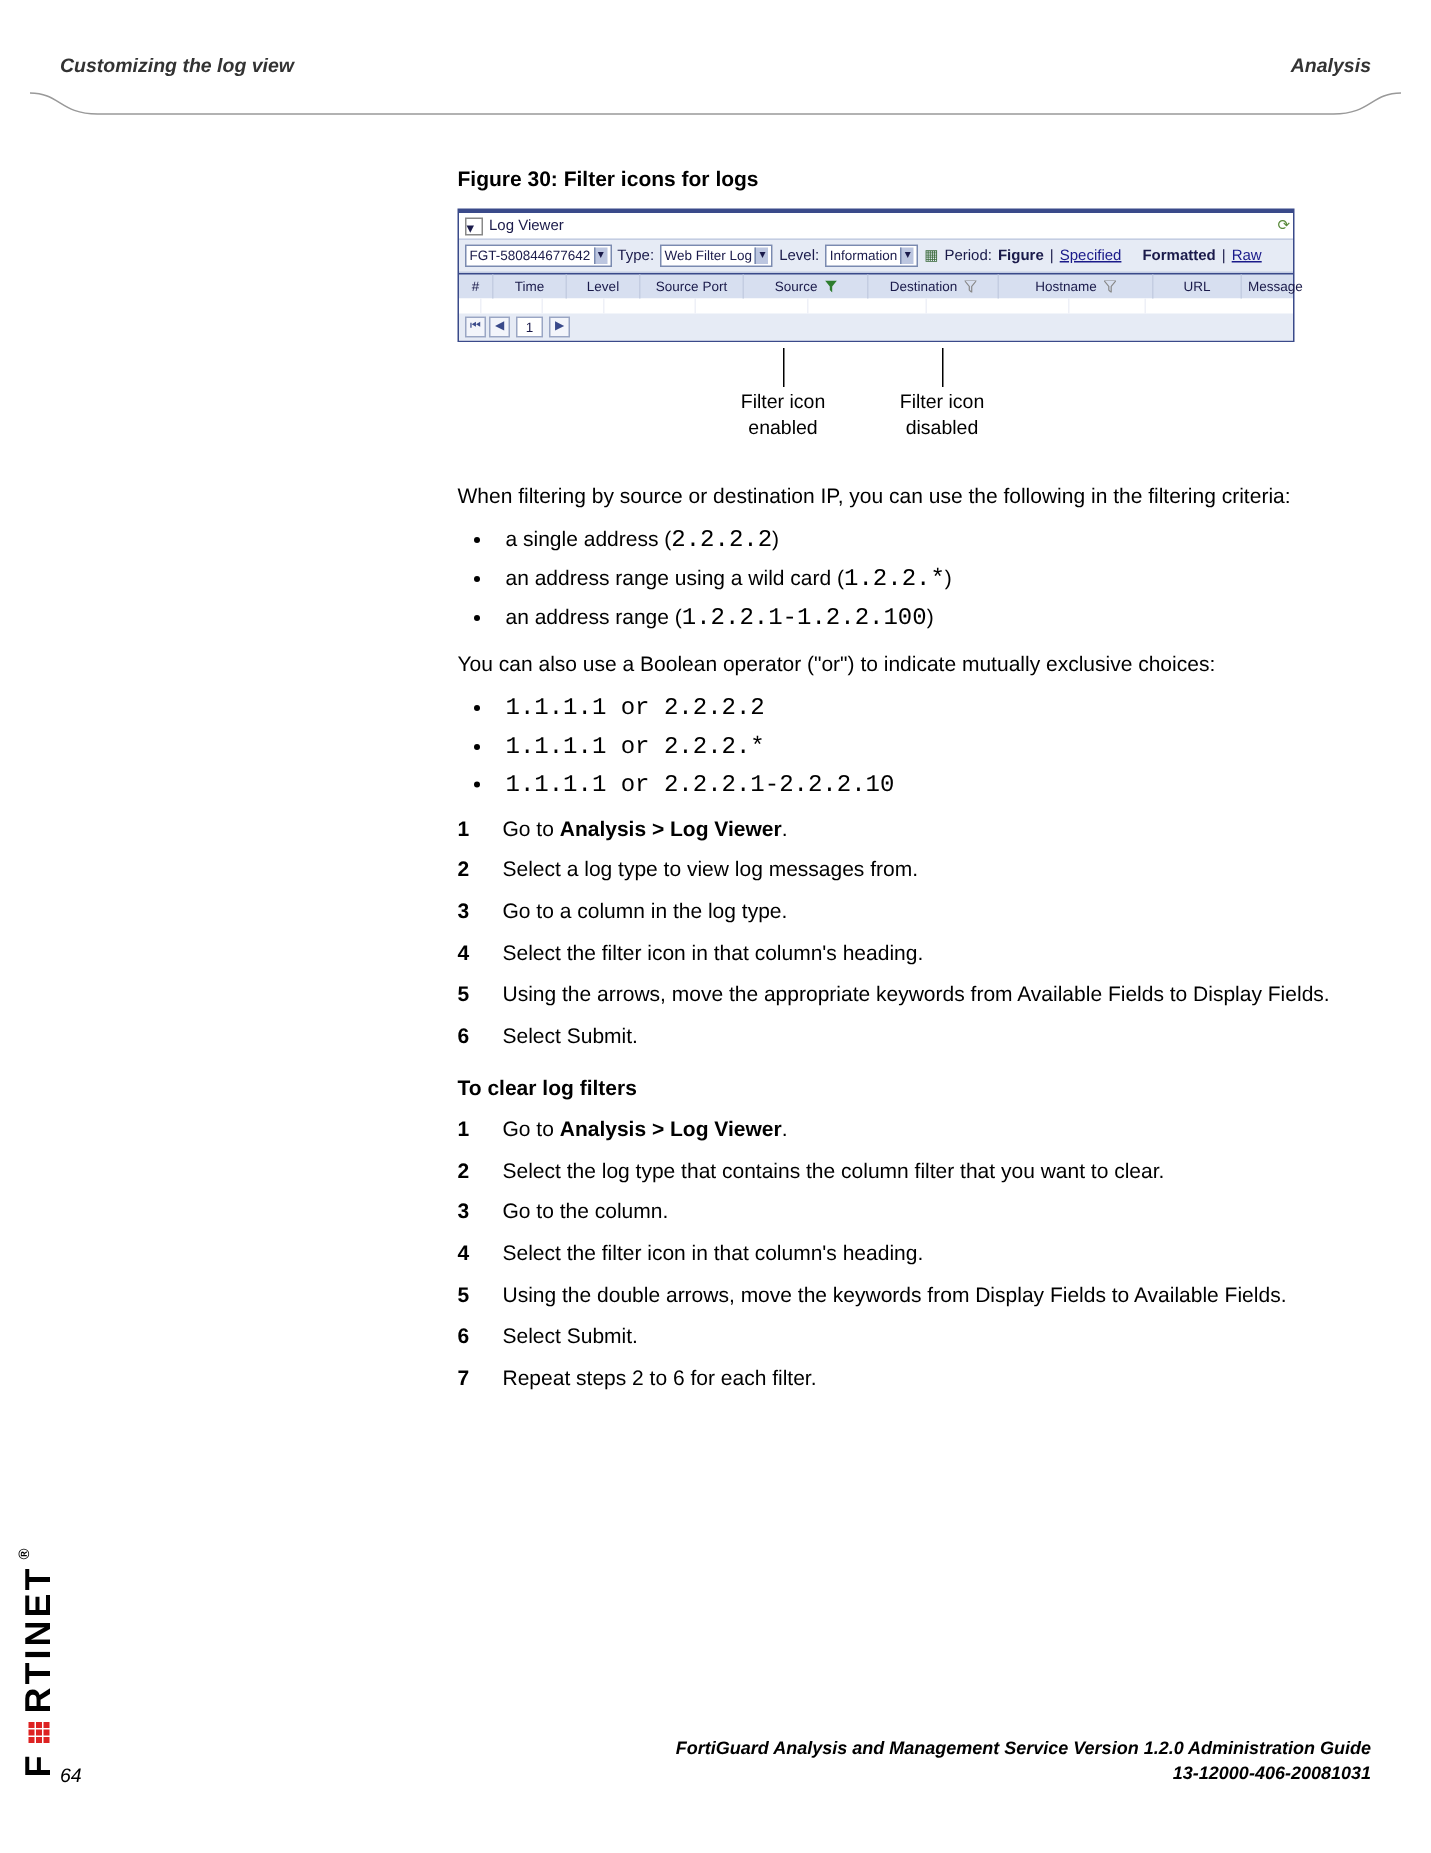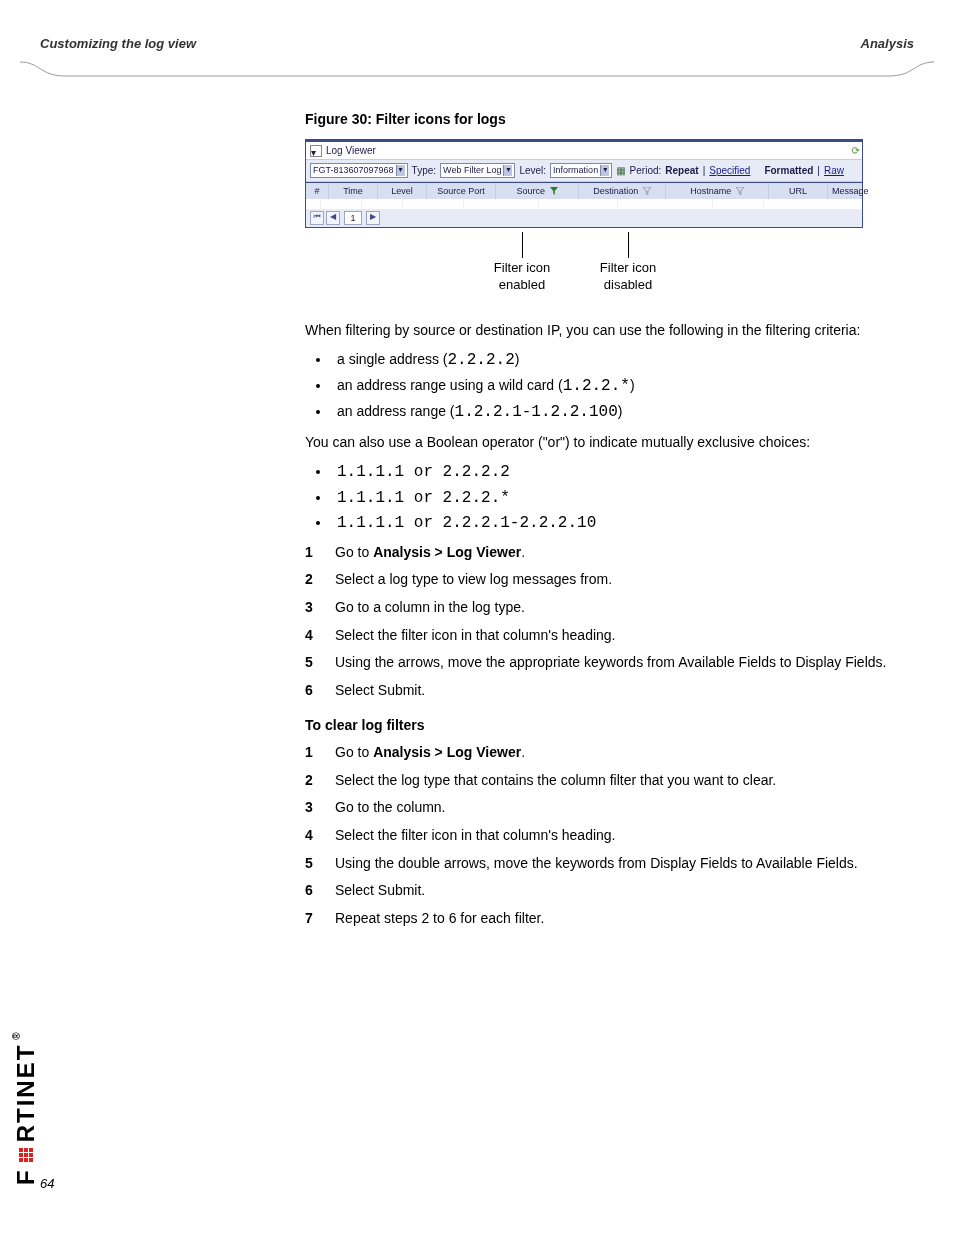--- a/index.html
+++ b/index.html
@@ -293,36 +293,36 @@
     <div class="figure-title">Figure 30: Filter icons for logs</div>
 
     <div class="log-viewer" style="position:relative;">
       <span class="refresh-icon">⟳</span>
       <div class="lv-title-row">
         <span class="lv-icon-box">▾</span>
         <span style="font-weight:normal;">Log Viewer</span>
       </div>
       <div class="lv-controls">
         <span class="lv-select">
-          <span>FGT-813607097968</span>
+          <span>FGT-580844677642</span>
             <span class="lv-dd">▾</span>
         </span>
         <span>Type:</span>
         <span class="lv-select">
           <span>Web Filter Log</span>
             <span class="lv-dd">▾</span>
         </span>
         <span>Level:</span>
         <span class="lv-select">
           <span>Information</span>
             <span class="lv-dd">▾</span>
         </span>
         <span style="color:#3a6a3a;">▦</span>
         <span>Period:</span>
-        <span class="lv-bold">Repeat</span>
+        <span class="lv-bold">Figure</span>
         <span>|</span>
         <span class="lv-link">Specified</span>
         <span style="width:6px;"></span>
         <span class="lv-bold">Formatted</span>
         <span>|</span>
         <span class="lv-link">Raw</span>
       </div>
       <div class="lv-table-head">
         <div class="lv-th" style="width:14px;">#</div>
         <div class="lv-th" style="width:40px;">Time</div>
@@ -481,15 +481,19 @@
       <span class="brand-grid-row">
           <span class="brand-dot"></span>
           <span class="brand-dot"></span>
           <span class="brand-dot"></span>
         </span>
     </span>
     <span class="letter">RTINET</span>
     <span style="font-size:10px; position:relative; top:-10px;">®</span>
   </div>
 
+  <div class="footer">
+    <span class="guide">FortiGuard Analysis and Management Service Version 1.2.0 Administration Guide</span><br>
+    <span class="guide">13-12000-406-20081031</span>
+  </div>
   <div class="pagenum">64</div>
 
 </div>
 
 </body></html>

